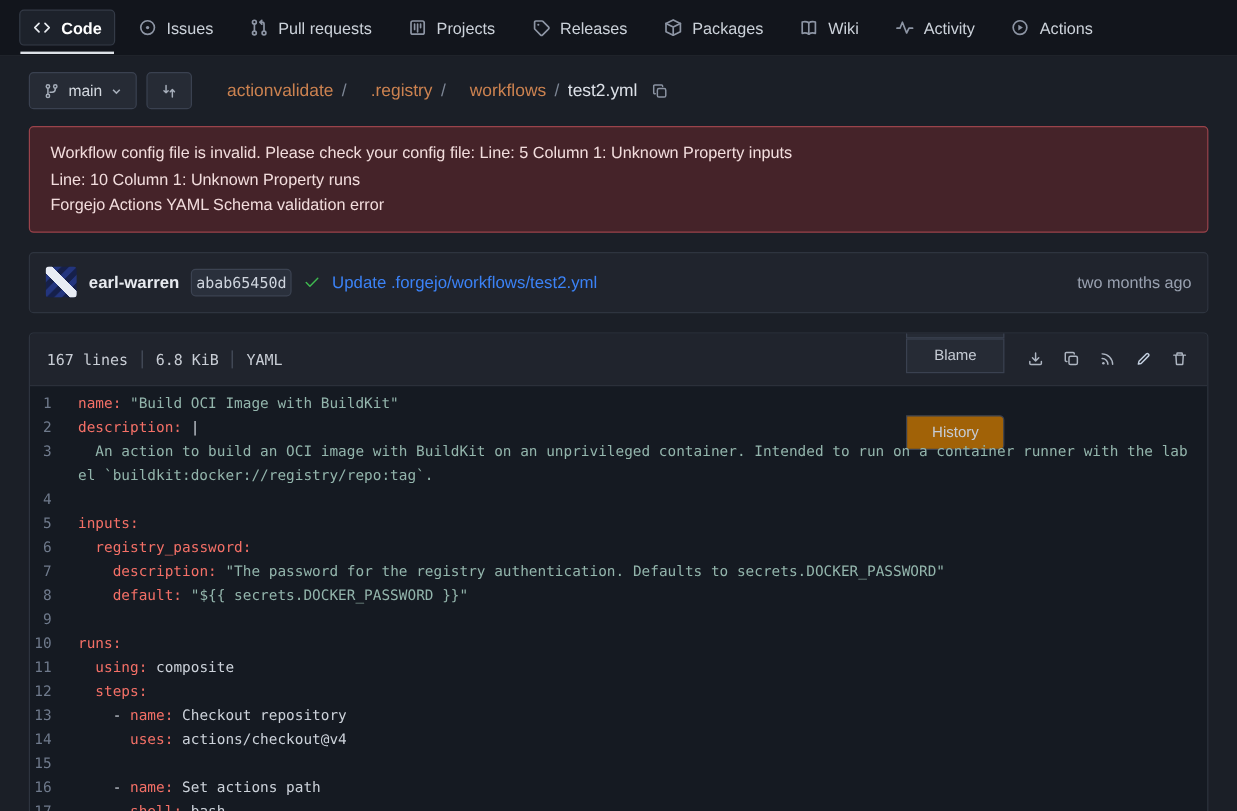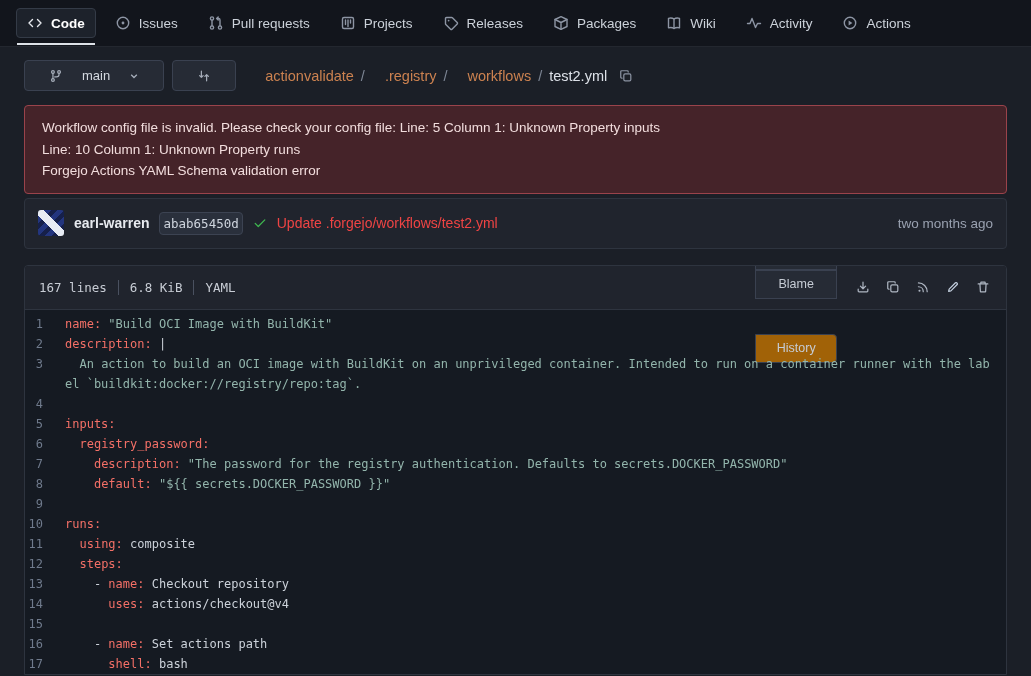--- a/index.html
+++ b/index.html
@@ -35,53 +35,53 @@
   .tab.active::after{
     content:"";position:absolute;left:0;right:0;bottom:-8px;height:2px;background:#dde1e7;
   }
 
   
   .content{padding:13px 24px 0;}
 
   .branch-row{display:flex;align-items:center;gap:8px;margin:0 0 14px;}
   .btn{
     background:#262b35;border:1px solid #3a4150;border-radius:4px;color:#d3d8df;
-    height:31px;display:inline-flex;align-items:center;gap:19px;padding:0 24px;
+    height:31px;display:inline-flex;align-items:center;gap:7px;padding:0 11px;
     font-size:13px;cursor:pointer;font-family:inherit;
   }
   .btn .ic-s{color:#a6aeba;}
   .caret{color:#a6aeba;}
   .breadcrumb{display:flex;align-items:center;gap:7px;font-size:14.5px;margin-left:8px;color:#dde1e8;}
   .breadcrumb a{color:var(--link);text-decoration:none;cursor:pointer;margin-left:13px;}
   .breadcrumb .sep{color:#7d8695;}
   .icon-plain-btn{background:none;border:none;padding:2px;color:#8b93a2;cursor:pointer;display:inline-flex;margin-left:3px;}
 
   .error-banner{
     background:var(--error-bg);border:1px solid var(--error-border);border-radius:4px;
-    padding:11px 17px;color:var(--error-text);font-size:13.5px;line-height:21.5px;margin-bottom:4px;
+    padding:11px 17px;color:var(--error-text);font-size:13.5px;line-height:21.5px;margin-bottom:16px;
   }
 
   .commit-box{
     background:var(--bg-box);border:1px solid var(--border);border-radius:4px;height:51px;
     display:flex;align-items:center;gap:10px;padding:0 13px;margin-bottom:16px;font-size:14px;
   }
   .avatar{
     width:26px;height:26px;border-radius:3px;flex:0 0 auto;
     background:
       linear-gradient(45deg,transparent 40%,#e8ecf4 40%,#e8ecf4 60%,transparent 60%),
       linear-gradient(135deg,#16204a 25%,#23357e 25%,#23357e 50%,#16204a 50%,#16204a 75%,#23357e 75%);
     background-size:100% 100%,13px 13px;
   }
   .author{font-weight:700;color:#e7eaef;text-decoration:none;cursor:pointer;}
   .sha-badge{
     font-family:"DejaVu Sans Mono",monospace;font-size:12.5px;color:#ced4dd;
     background:#2a303c;border:1px solid #3c4352;border-radius:4px;padding:3px 3px;cursor:pointer;
   }
   .ok-icon{color:var(--success);display:inline-flex;cursor:pointer;}
-  .msg{color:#ef4444;text-decoration:none;cursor:pointer;}
+  .msg{color:#3b82f6;text-decoration:none;cursor:pointer;}
   .ago{margin-left:auto;color:#99a1b0;font-size:13.5px;}
 
   
   .file-box{border:1px solid var(--border);border-radius:4px 4px 0 0;overflow:hidden;}
   .file-header{
     background:var(--bg-box);height:44px;display:flex;align-items:center;
     justify-content:space-between;padding:0 10px 0 14px;border-bottom:1px solid var(--border);
   }
   .file-meta{font-family:"DejaVu Sans Mono",monospace;font-size:12.5px;color:#c8cdd5;display:flex;align-items:center;}
   .file-meta > span{padding:0 11px;}

